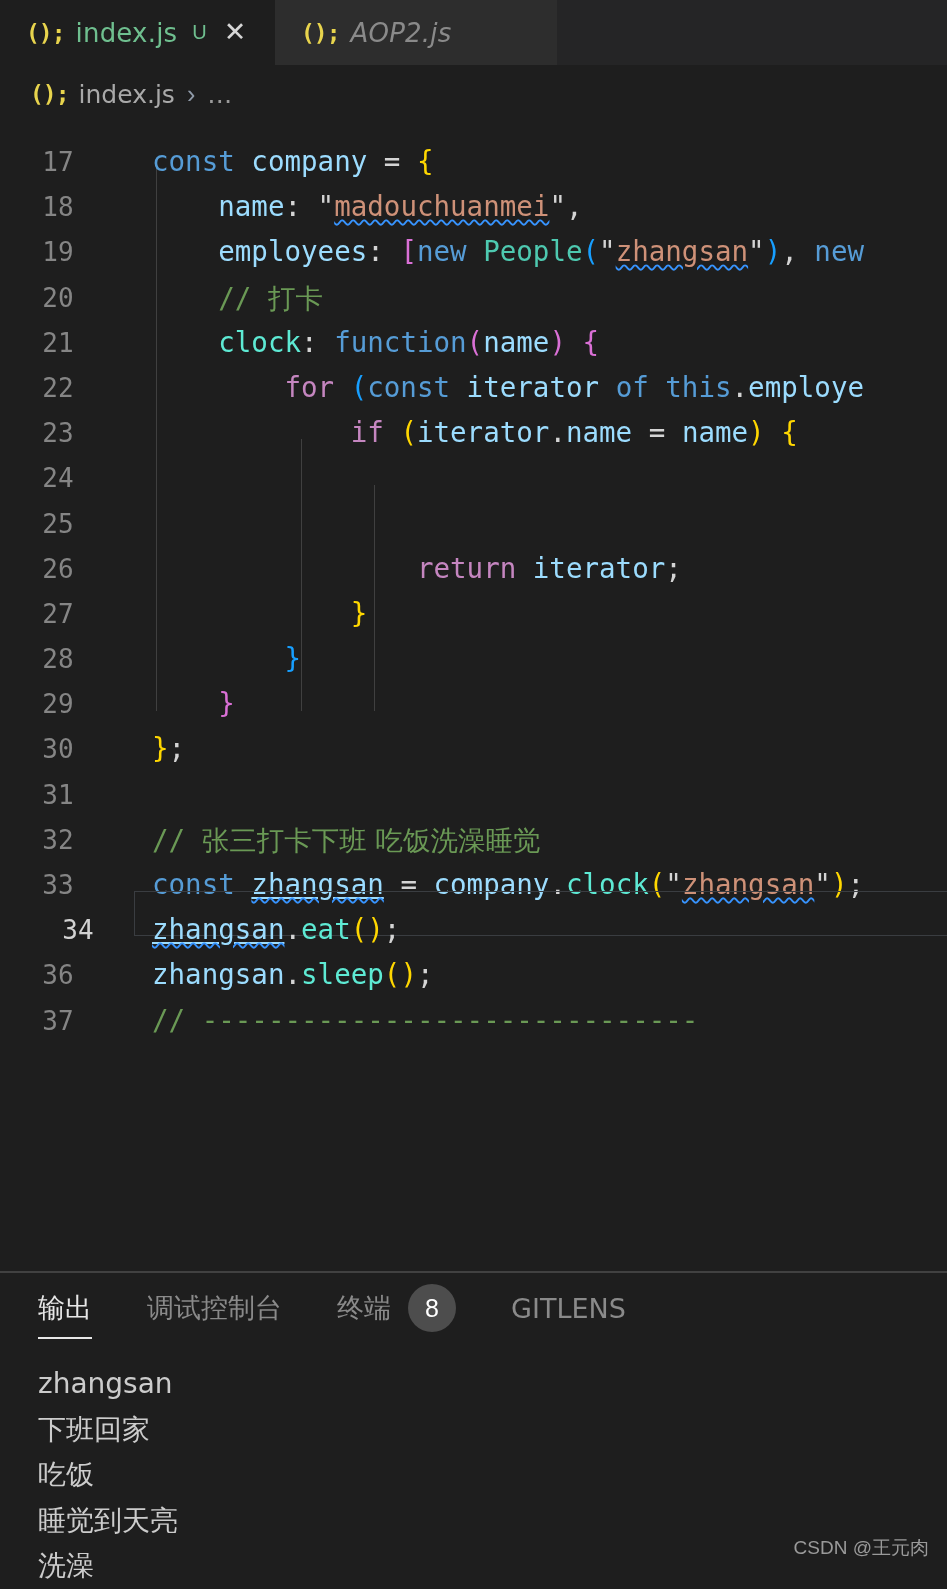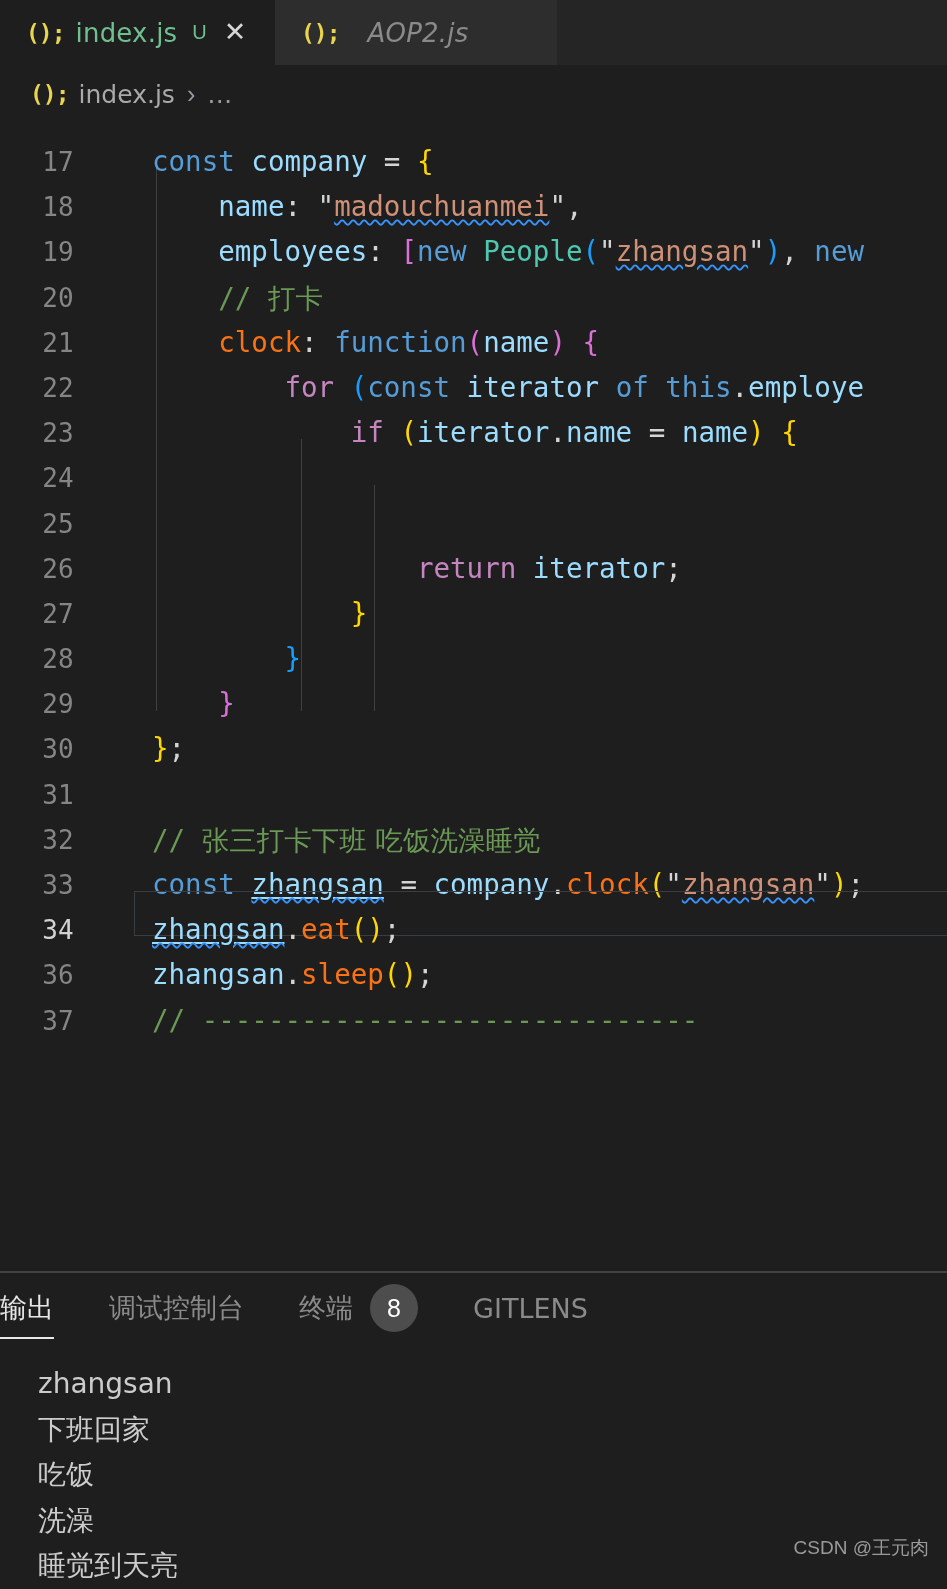--- a/index.html
+++ b/index.html
@@ -13,61 +13,61 @@
 
   
   .tabbar { height:65px; background:#252526; display:flex; flex:0 0 65px; position:relative; }
   .tab { display:flex; align-items:center; height:65px; padding:0 18px 0 26px; gap:11px; position:relative; }
   .tab.active { background:#1e1e1e; min-width:275px; }
   .tab.inactive { background:#2d2d2d; min-width:282px; }
   .tab-rest { flex:1; background:#252526; }
   .js-icon { font-family:"DejaVu Sans Mono", monospace; font-size:23px; font-weight:bold; color:#e8d44d; letter-spacing:-1px; flex:0 0 auto; }
   .tab-label { font-size:26px; letter-spacing:.2px; white-space:nowrap; }
   .tab.active .tab-label { color:#6fbf8f; }
-  .tab.inactive .tab-label { color:#8a8a8a; font-style:italic;margin-left:17px; }
+  .tab.inactive .tab-label { color:#8a8a8a; font-style:italic; }
   .tab-dirty { font-size:20px; color:#6fbf8f; font-family:"Liberation Sans", sans-serif; margin-left:4px; }
   .tab-close { font-size:27px; color:#d6d6d6; line-height:1; margin-left:6px; font-family:"Liberation Sans", sans-serif; font-weight:300; }
 
   
   .breadcrumb { height:58px; flex:0 0 58px; background:#1e1e1e; display:flex; align-items:center; padding-left:30px; gap:10px; }
   .bc-label { font-size:25px; color:#a9a9a9; }
   .bc-sep { font-size:25px; color:#8f9aa8; font-family:"Liberation Sans", sans-serif; margin:0 2px; }
   .bc-dots { font-size:25px; color:#9a9a9a; letter-spacing:1px; }
 
   
   .editor { flex:1 1 auto; background:#1e1e1e; position:relative; overflow:hidden; }
   .code { position:relative; font-family:"DejaVu Sans Mono", monospace; font-size:27.5px; }
   .row { height:45.2px; position:relative; white-space:pre; }
   .ln { position:absolute; left:0; width:116px; text-align:center; color:#858585; font-size:26px; top:24px; }
-  .row.cur .ln { color:#d2d2d2; }
+  .row.cur .ln { color:#d2d2d2;margin-left:20px; }
   .src { position:absolute; left:152px; top:22px; color:#d4d4d4; }
   .row.cur .curbox { position:absolute; left:134px; right:-5px; top:0; height:45px; border:1px solid #3a3d41; pointer-events:none; }
   .guide { position:absolute; width:1px; background:#404040; }
 
   
   .kw   { color:#569cd6; }  
   .ctl  { color:#c586c0; }  
   .id   { color:#9cdcfe; }  
-  .fn   { color:#f97316; }  
+  .fn   { color:#5eead4; }  
   .cls  { color:#4ec9b0; }  
   .str  { color:#ce9178; }  
   .cmt  { color:#6a9955; }  
   .op   { color:#d4d4d4; }
   .by   { color:#ffd700; }  
   .bp   { color:#da70d6; }  
   .bb   { color:#179fff; }  
 
   .sq { text-decoration:underline; text-decoration-color:#3794ff; text-decoration-style:wavy; text-decoration-thickness:2px; text-underline-offset:3px; }
   .lnk { text-decoration:underline; text-decoration-color:#9cdcfe; text-underline-offset:3px; }
   .cjk { font-family:"DejaVu Sans", sans-serif; }
 
   
   .panel-sep { height:2px; flex:0 0 2px; background:#414141; }
   .panel { flex:0 0 316px; background:#1e1e1e; display:flex; flex-direction:column; }
-  .panel-tabs { height:70px; flex:0 0 70px; display:flex; align-items:center; gap:0; }
+  .panel-tabs { height:70px; flex:0 0 70px; display:flex; align-items:center; padding-left:38px; gap:0; }
   .ptab { font-size:27px; color:#8a8a8a; margin-right:55px; position:relative; display:flex; align-items:center; gap:17px; white-space:nowrap; }
   .ptab.active { color:#e7e7e7; }
   .ptab.active::after { content:""; position:absolute; left:0; right:0; bottom:-13px; height:2px; background:#e7e7e7; }
   .badge { width:48px; height:48px; border-radius:50%; background:#4d4d4d; color:#ffffff; font-size:25px; display:flex; align-items:center; justify-content:center; font-family:"Liberation Sans", sans-serif; }
   .out { flex:1 1 auto; padding:18px 0 0 38px; overflow:hidden; }
   .out-line { font-size:28px; color:#cccccc; line-height:45.5px; white-space:pre; }
   .watermark { position:absolute; right:18px; bottom:28px; font-size:19px; color:#9a9a9a; font-family:"Liberation Sans", sans-serif; }
 </style>
 </head>
 <body>
@@ -219,19 +219,19 @@
         <span class="badge">8</span>
       </div>
       <div class="ptab">
         <span>GITLENS</span>
       </div>
     </div>
     <div class="out">
       <div class="out-line">zhangsan</div>
       <div class="out-line">下班回家</div>
       <div class="out-line">吃饭</div>
+      <div class="out-line">睡觉到天亮</div>
       <div class="out-line">洗澡</div>
-      <div class="out-line">睡觉到天亮</div>
     </div>
   </div>
 
   <div class="watermark">CSDN @王元肉</div>
 </div>
 
 </body></html>

